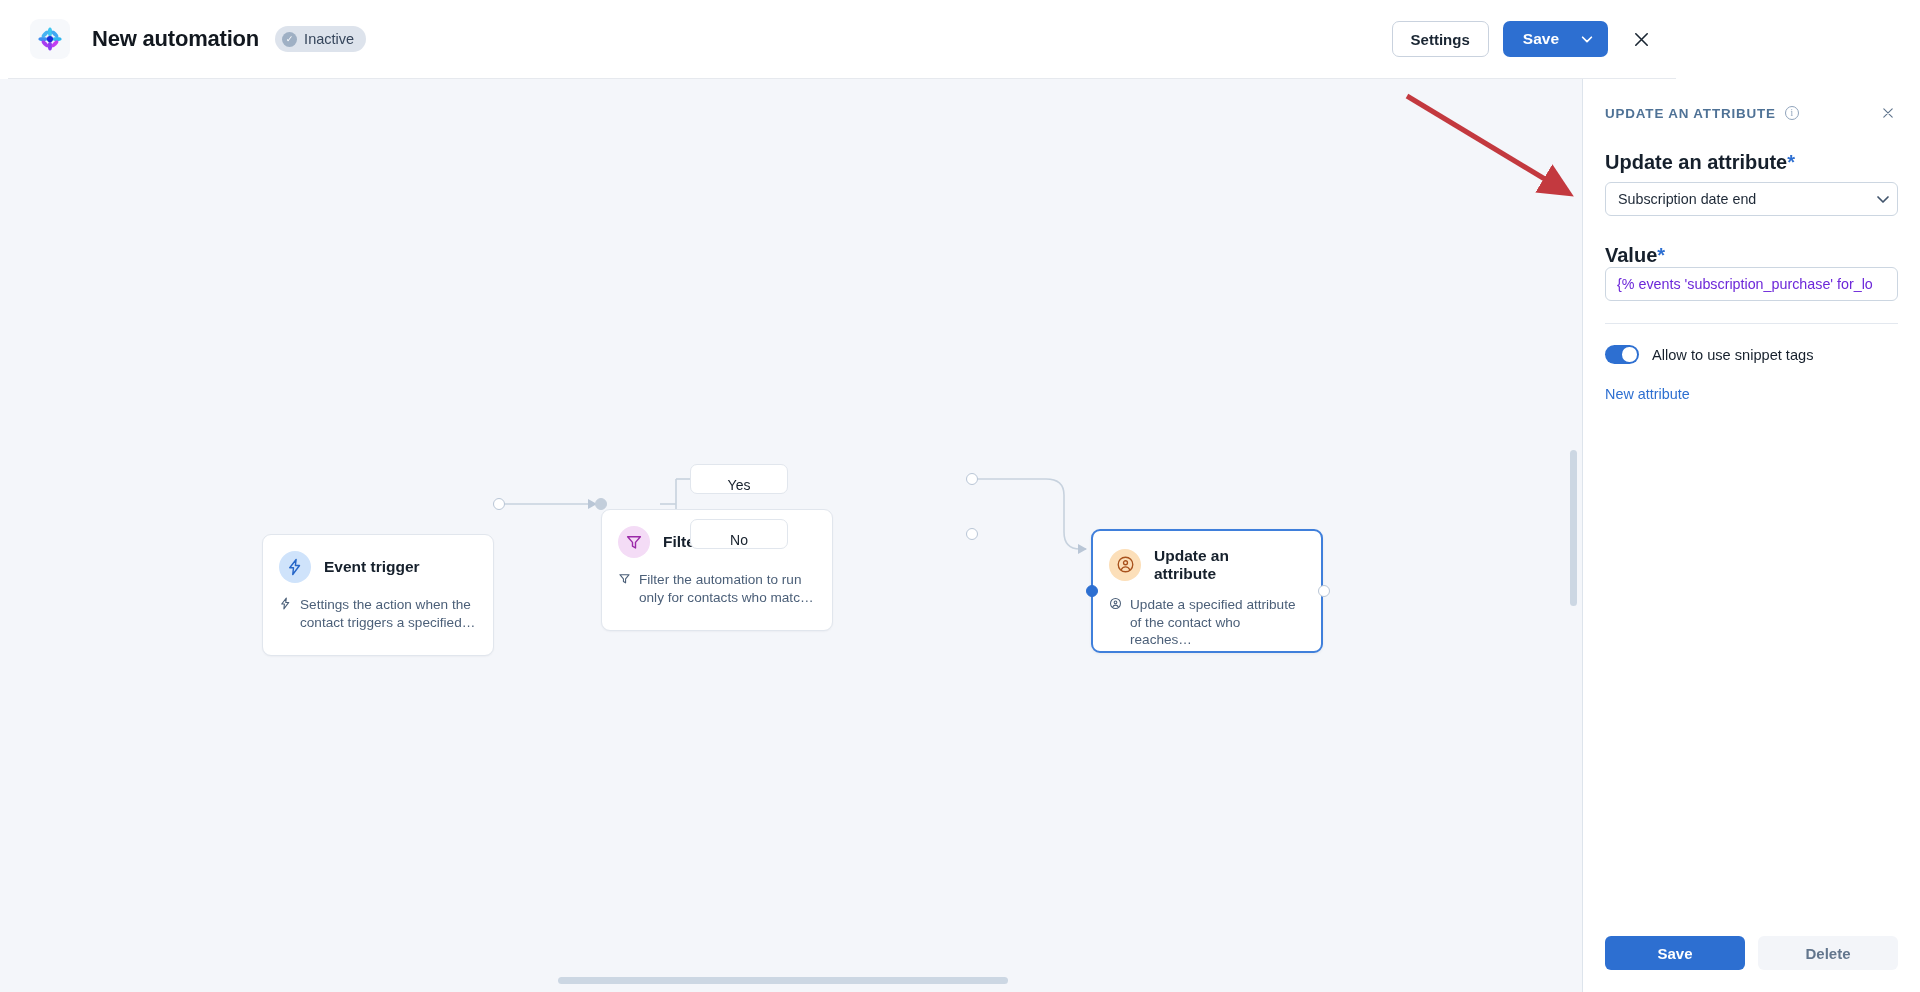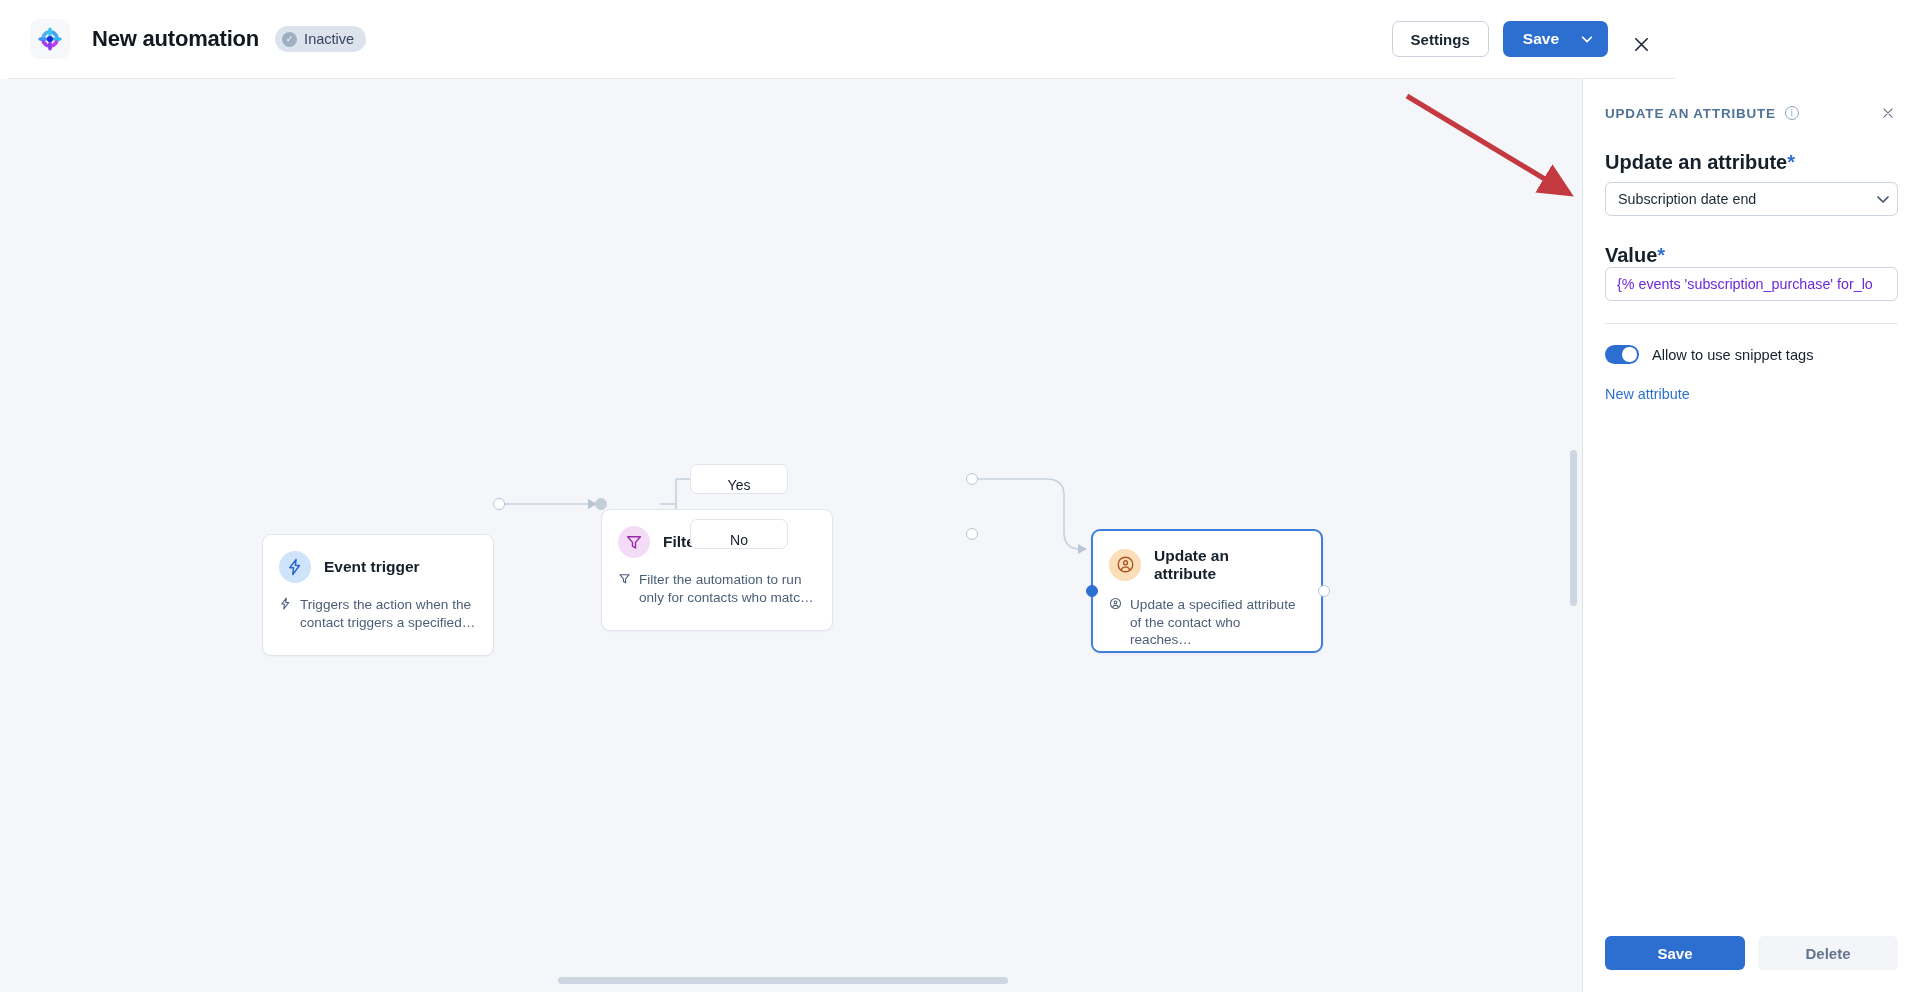--- a/index.html
+++ b/index.html
@@ -35,21 +35,21 @@
     display: inline-flex; align-items: center; gap: 7px;
     font-size: 14.5px; color: #35455b;
   }
   .badge .chk {
     width: 15px; height: 15px; border-radius: 50%;
     background: #9fb0c4; color: #fff;
     display: inline-flex; align-items: center; justify-content: center;
     font-size: 9px; line-height: 1;
   }
   .topbar-right {
-    margin-left: auto; display: flex; align-items: flex-end; gap: 14px;
+    margin-left: auto; display: flex; align-items: center; gap: 14px;
     padding-right: 22px;
   }
   .btn-settings {
     height: 36px; padding: 0 18px;
     background: #fff; border: 1px solid #c9d2de; border-radius: 7px;
     font-size: 15px; font-weight: bold; color: #1a2633; cursor: pointer;
     font-family: inherit;
   }
   .btn-save-split {
     height: 36px; display: flex; align-items: center;
@@ -273,21 +273,21 @@
           </svg>
         </div>
         <div class="node-title" data-name="node-title">Event trigger</div>
       </div>
       <div class="node-desc" data-name="node-description">
         <span class="dicon" data-name="lightning-bolt-icon">
           <svg width="13" height="13" viewBox="0 0 24 24" aria-hidden="true">
             <path d="M13.5 2L5 13h5l-1 9 9-12h-5.5z" fill="none" stroke="#4b5f78" stroke-width="2" stroke-linejoin="round"></path>
           </svg>
         </span>
-        <span class="dtxt" data-name="node-description-text">Triggers the action when the contact triggers a specified…</span>
+        <span class="dtxt" data-name="node-description-text">Settings the action when the contact triggers a specified…</span>
       </div>
     </div>
     <div class="port" style="left:493px; top:419px;" data-name="node-output-port"></div>
 
     <div class="node" style="left:601px; top:430px; width:232px; height:122px;" data-name="flow-node-filters">
       <div class="node-head" data-name="node-header">
         <div class="node-avatar av-pink" data-name="funnel-icon">
           <svg width="18" height="18" viewBox="0 0 24 24" aria-hidden="true">
             <path d="M3.5 5h17l-6.5 7.5V20l-4-2.5v-5z" fill="none" stroke="#9b2aa8" stroke-width="1.9" stroke-linejoin="round"></path>
           </svg>

